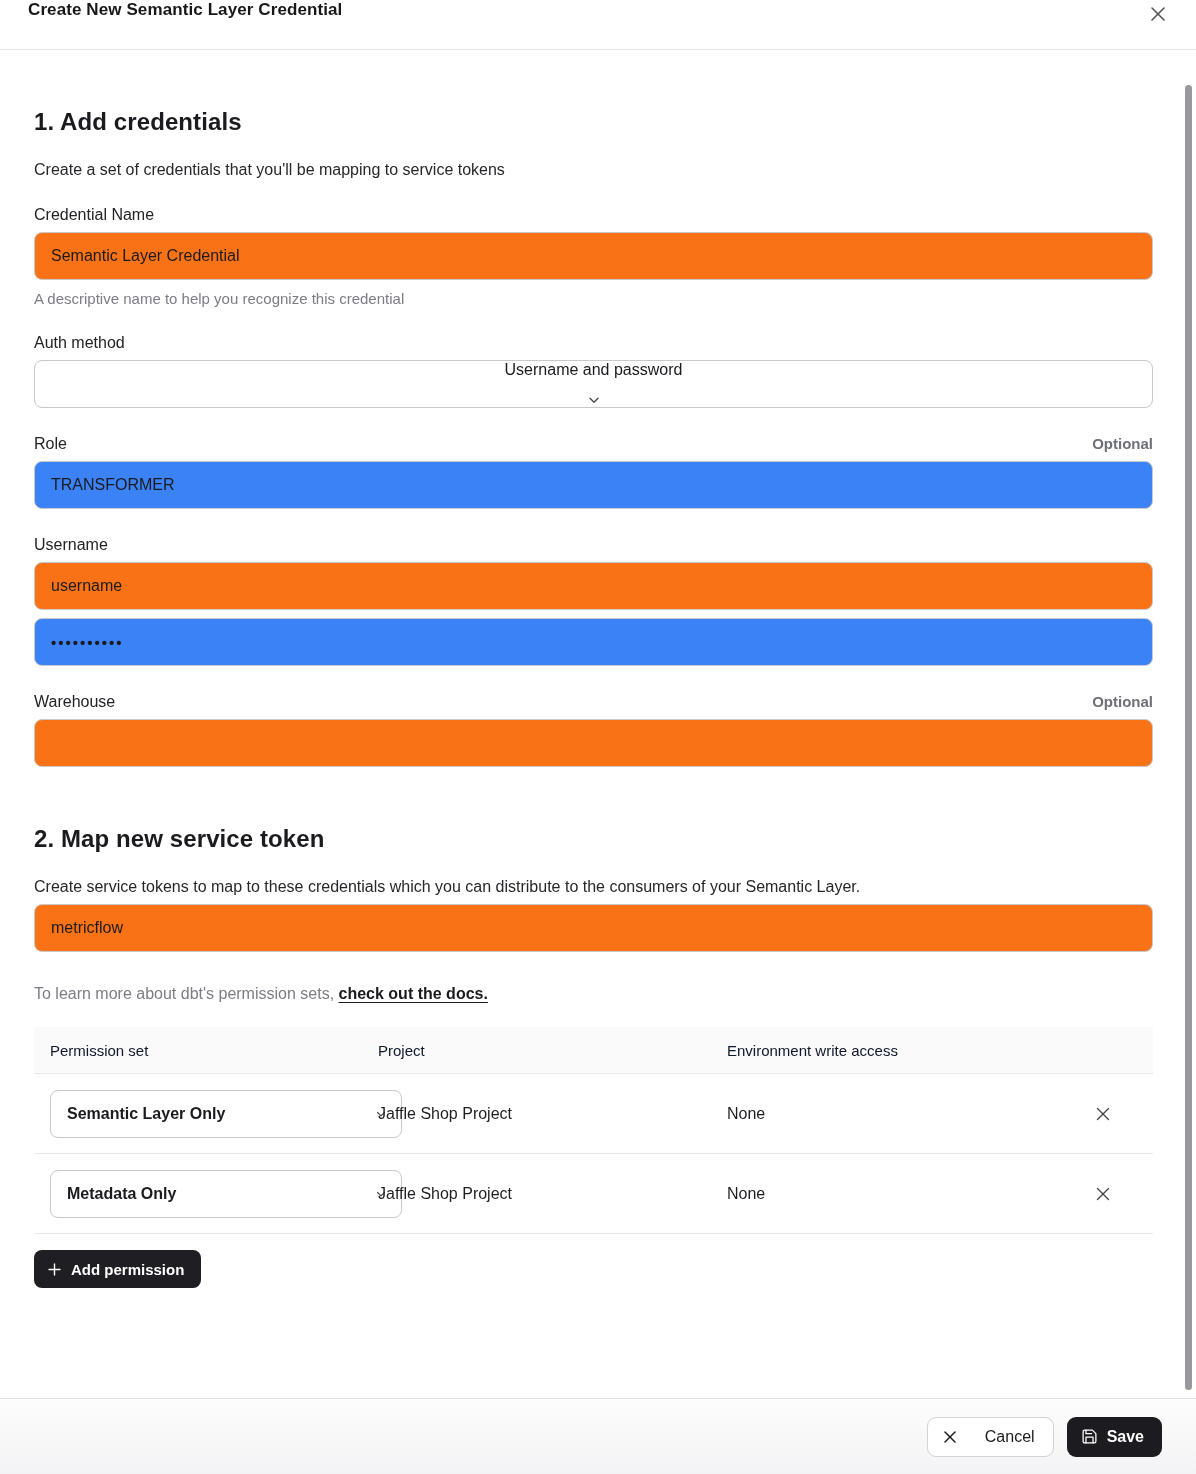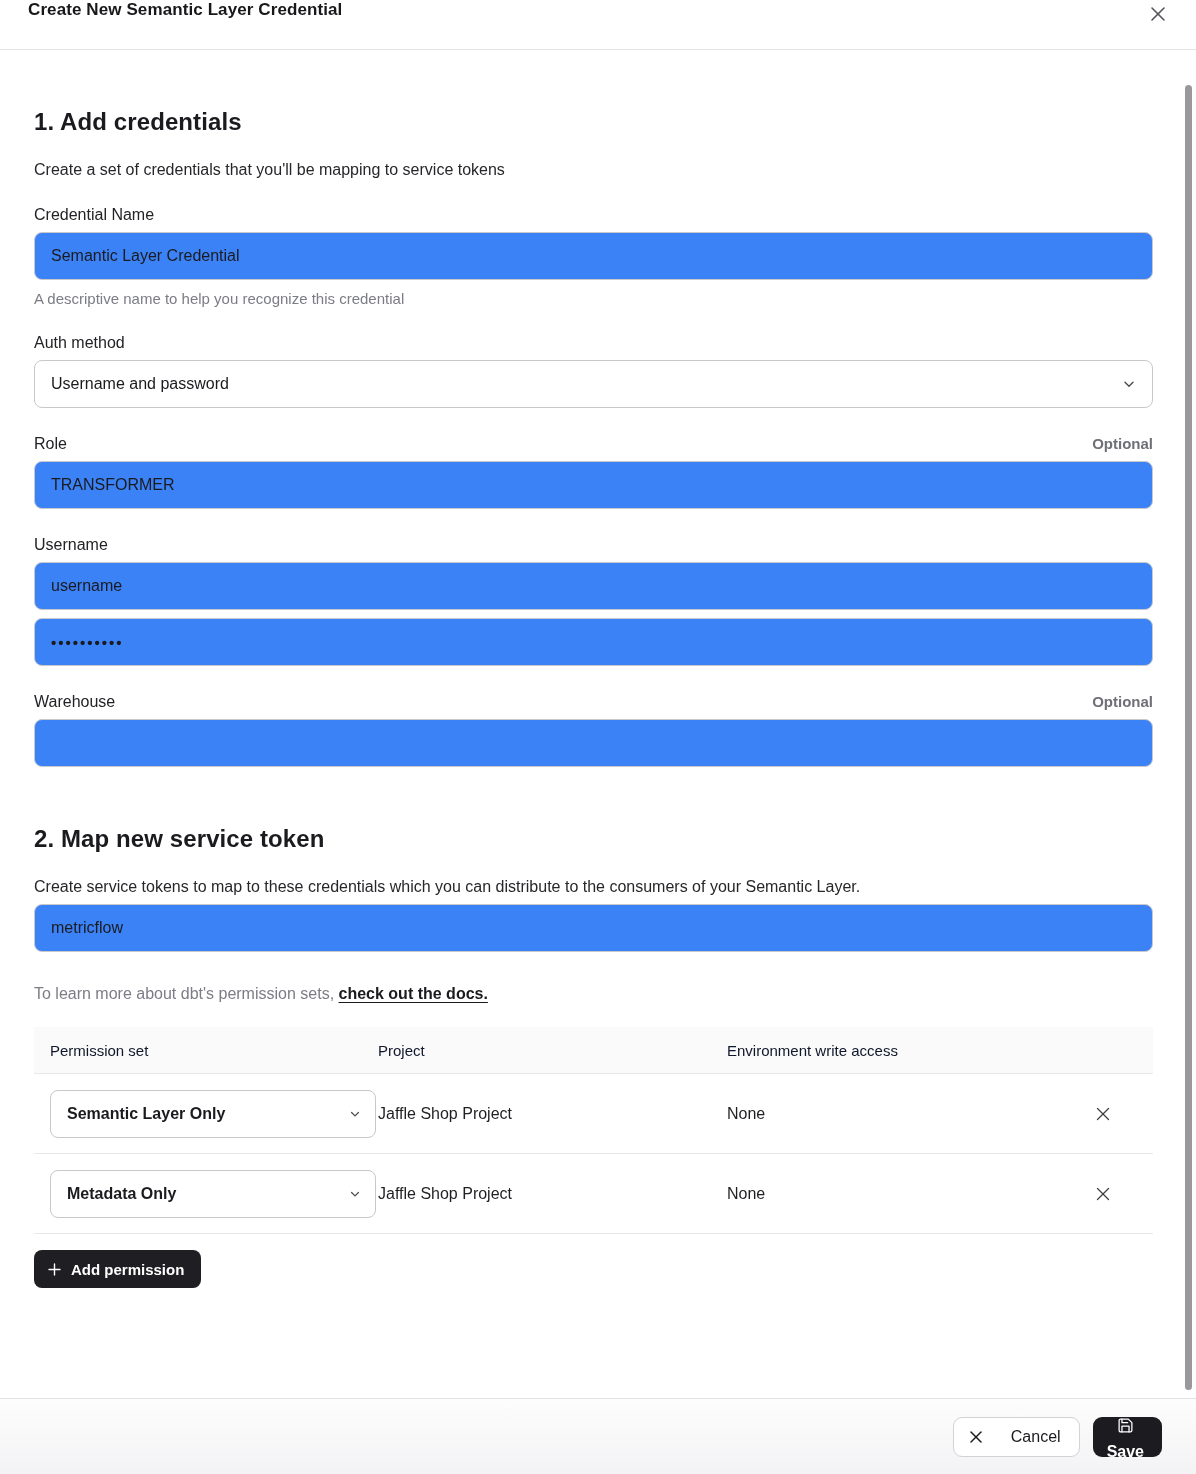--- a/index.html
+++ b/index.html
@@ -52,37 +52,38 @@
 
   .text-input {
     width: 100%; height: 48px;
     margin-top: 8px;
     border: 1px solid #c8c8cd;
     border-radius: 8px;
     padding: 0 16px;
     font-size: 16px;
     font-family: "Liberation Sans", sans-serif;
     color: #1b1b1f;
-    background: #3b82f6;
+    background: #f97316;
     outline: none;
     display: block;
   }
   .text-input.autofill { background: #3b82f6; }
   .text-input.password { letter-spacing: 2px; font-size: 15px; font-weight: 700; }
 
   .select-box {
     width: 100%; height: 48px;
     margin-top: 8px;
     border: 1px solid #c8c8cd;
     border-radius: 8px;
     padding: 0 16px;
     display: flex; align-items: center; justify-content: space-between;
     font-size: 16px; color: #1b1b1f;
     background: #fff;
     cursor: pointer;
+    flex-direction: column;
   }
 
   .docs-line { margin-top: 33px; font-size: 16px; }
   .docs-gray { color: #7c7c85; }
   .docs-link { color: #1b1b1f; font-weight: 600; text-decoration: underline; text-underline-offset: 3px; cursor: pointer; }
 
   
   .perm-table { margin-top: 24px; width: 100%; }
   .perm-head {
     display: flex; align-items: center;
@@ -96,21 +97,21 @@
     border-top: 1px solid #e8e8eb;
     font-size: 16px; color: #1f1f23;
   }
   .perm-table .c1 { width: 344px; padding-left: 16px; }
   .perm-table .c2 { width: 349px; }
   .perm-table .c3 { flex: 1 1 auto; }
   .perm-table .c4 { width: 64px; display: flex; justify-content: flex-start; }
   .perm-table-end { border-top: 1px solid #e8e8eb; }
 
   .row-select {
-    width: 326px; height: 48px;
+    width: 352px; height: 48px;
     border: 1px solid #c8c8cd;
     border-radius: 8px;
     padding: 0 14px 0 16px;
     display: flex; align-items: center; justify-content: space-between;
     font-size: 16px; font-weight: 600; color: #1b1b1f;
     background: #fff; cursor: pointer;
   }
 
   .add-permission-btn {
     margin-top: 16px;
@@ -148,21 +149,20 @@
   .save-btn {
     height: 40px;
     display: inline-flex; align-items: center; gap: 9px;
     background: #1c1c20;
     border: none;
     border-radius: 9px;
     padding: 0 18px 0 14px;
     font-size: 16px; font-weight: 600; color: #fff;
     font-family: "Liberation Sans", sans-serif;
     cursor: pointer;
-    flex-direction: column;
   }
 
   
   .scrollbar-thumb {
     position: absolute;
     right: 4px; top: 85px;
     width: 7px; height: 1305px;
     background: #98989d;
     border-radius: 4px;
     z-index: 5;

